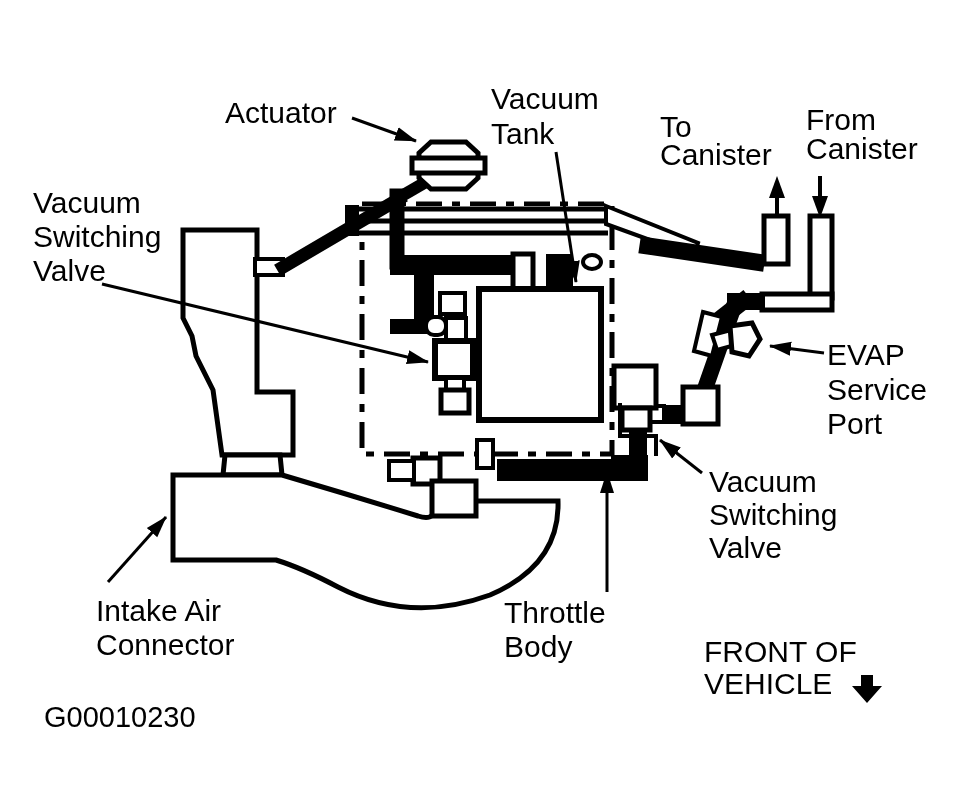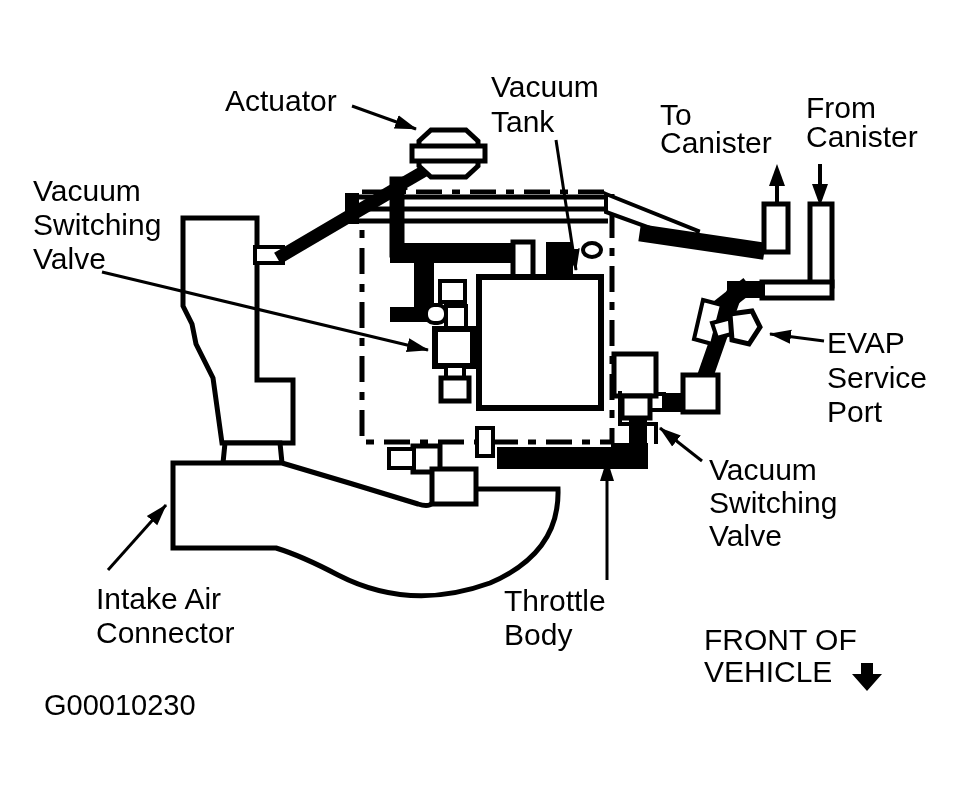--- a/index.html
+++ b/index.html
@@ -1,16 +1,16 @@
 <!DOCTYPE html>
 <html><head>
 <meta charset="utf-8">
 <style>
   html,body{margin:0;padding:0;background:#ffffff;}
-  .stage{position:relative;width:975px;height:731px;background:#fff;overflow:hidden;}
+  .stage{position:relative;width:975px;height:731px;background:#fff;overflow:hidden;margin-top:12px;}
   svg{display:block;}
   text{font-family:"Liberation Sans", sans-serif;font-size:30px;fill:#000;}
   .fig-code{font-size:29px;}
   .outline{fill:#ffffff;stroke:#000;stroke-width:5;}
   .outline-thin{fill:#ffffff;stroke:#000;stroke-width:4;}
   .outline-thick{fill:#ffffff;stroke:#000;stroke-width:6;}
   .solid{fill:#000;stroke:none;}
   .hose{fill:none;stroke:#000;stroke-linecap:square;stroke-linejoin:round;}
   .thin-line{fill:none;stroke:#000;stroke-width:4;}
   .leader{fill:none;stroke:#000;stroke-width:3;}

